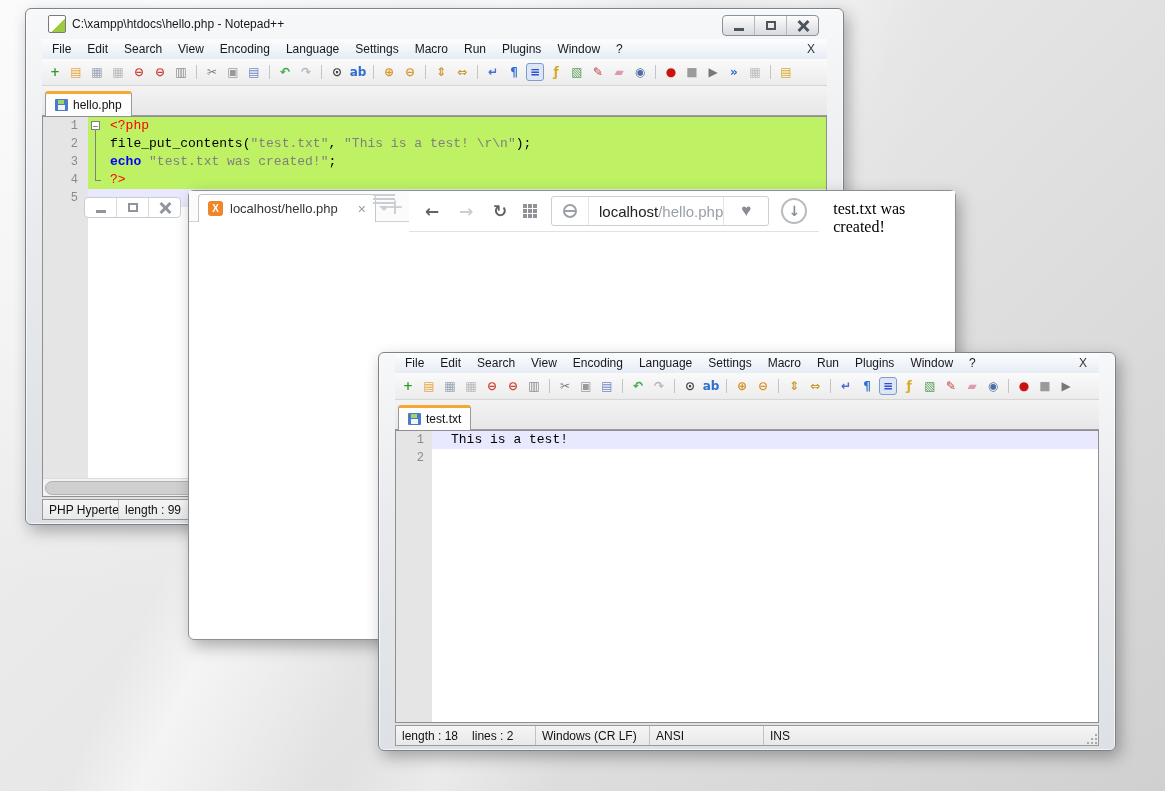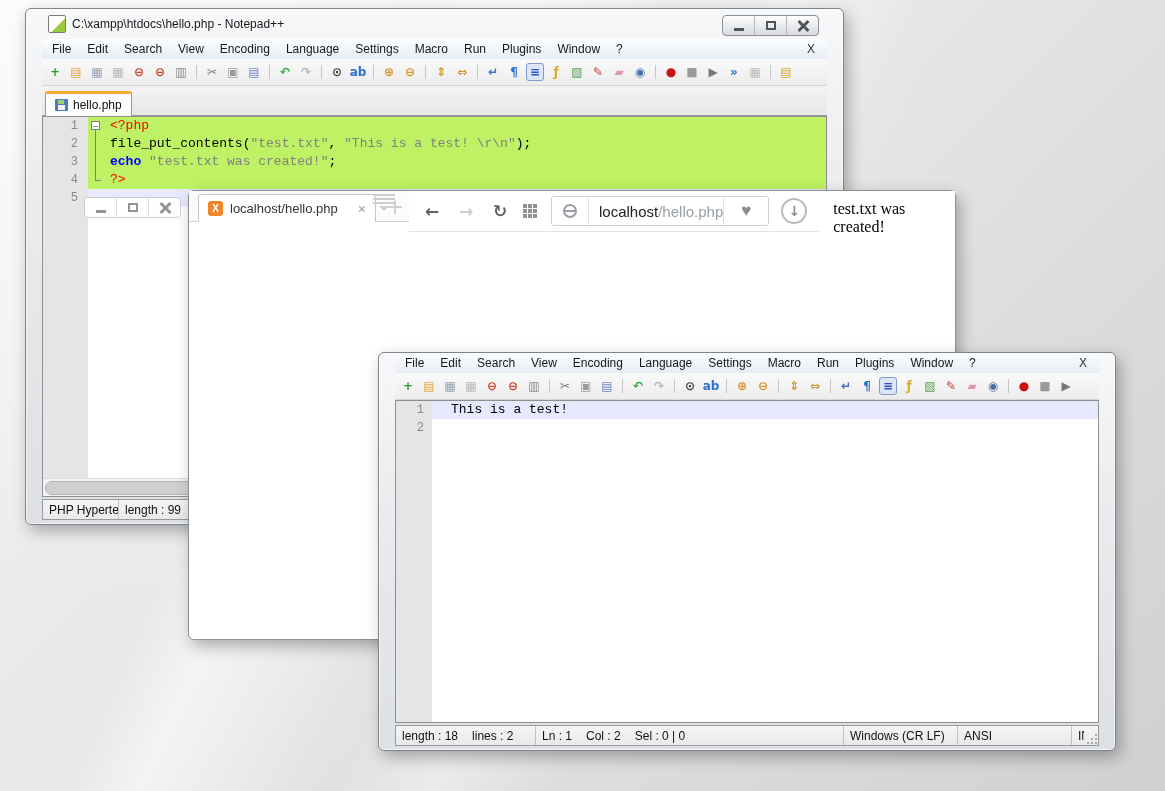--- a/index.html
+++ b/index.html
@@ -364,20 +364,26 @@
       <span class="tbi" data-pressed="true" style="color: rgb(47, 79, 208);">≡</span>
       <span class="tbi" style="color: rgb(217, 169, 43);">ƒ</span>
       <span class="tbi" style="color: rgb(88, 160, 88);">▧</span>
       <span class="tbi" style="color: rgb(194, 58, 58);">✎</span>
       <span class="tbi" style="color: rgb(223, 154, 170);">▰</span>
       <span class="tbi" style="color: rgb(74, 111, 165);">◉</span>
       <span class="tbi" data-sep="true" style="color: rgb(204, 17, 17);">●</span>
       <span class="tbi" style="color: rgb(154, 154, 154);">■</span>
       <span class="tbi" style="color: rgb(119, 119, 119);">▶</span>
     </div>
+  <div class="tabbar">
+    <div class="tab">
+      <span class="floppy"></span>
+      <span>test.txt</span>
+    </div>
+  </div>
   <div class="editor plain-doc">
     <div>
         <div class="ed-row bg-current">
           <span class="ed-num">1</span>
           <span class="ed-body">
             <span class="ed-text"><span class="c-plain">This is a test!</span></span>
           </span>
         </div>
         <div class="ed-row">
           <span class="ed-num">2</span>
@@ -388,25 +394,20 @@
       </div>
     <div class="ed-row ed-fill">
       <span class="ed-num"></span>
       <span class="ed-body"></span>
     </div>
   </div>
   <div class="statusbar">
     <div class="ss s-lenlines">
       <span>length : 18</span>
       <span>lines : 2</span>
-    </div>
-    <div class="ss s-pos">
-      <span>Ln : 1</span>
-      <span>Col : 2</span>
-      <span>Sel : 0 | 0</span>
     </div>
     <div class="ss s-eol">
         <span>Windows (CR LF)</span>
       </div>
     <div class="ss s-enc">
         <span>ANSI</span>
       </div>
     <div class="ss s-ins">
         <span>INS</span>
       </div>

